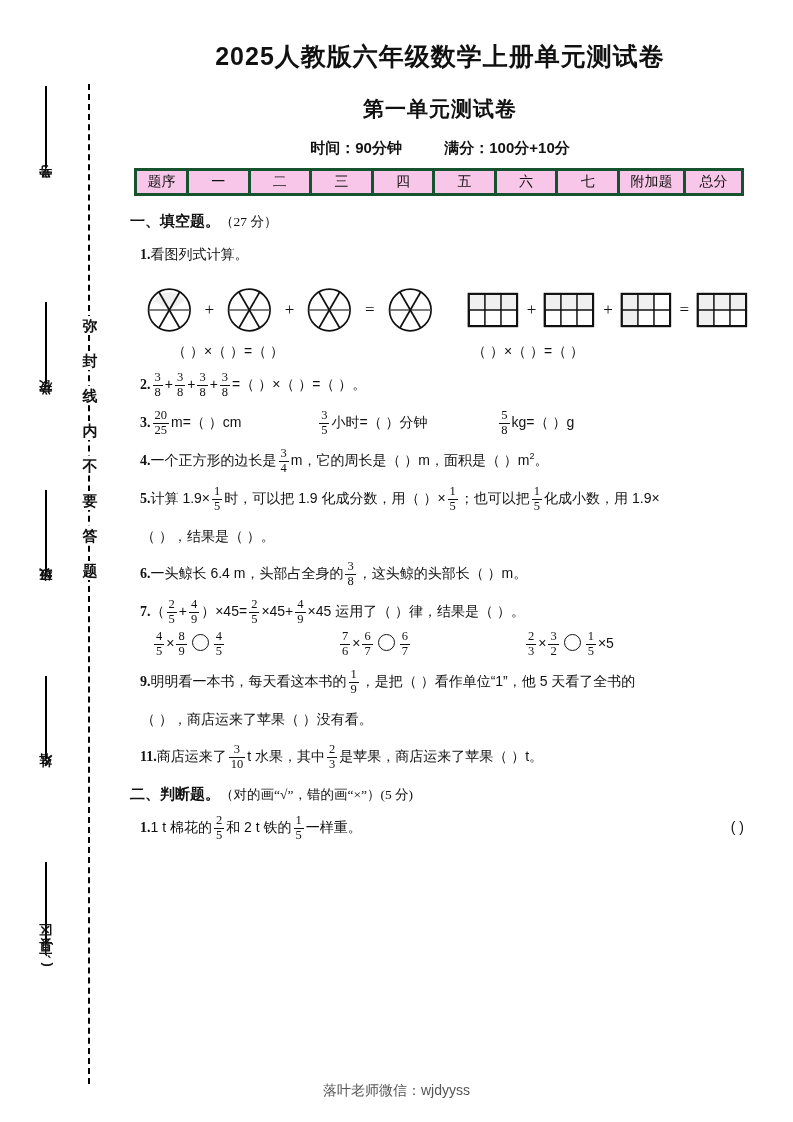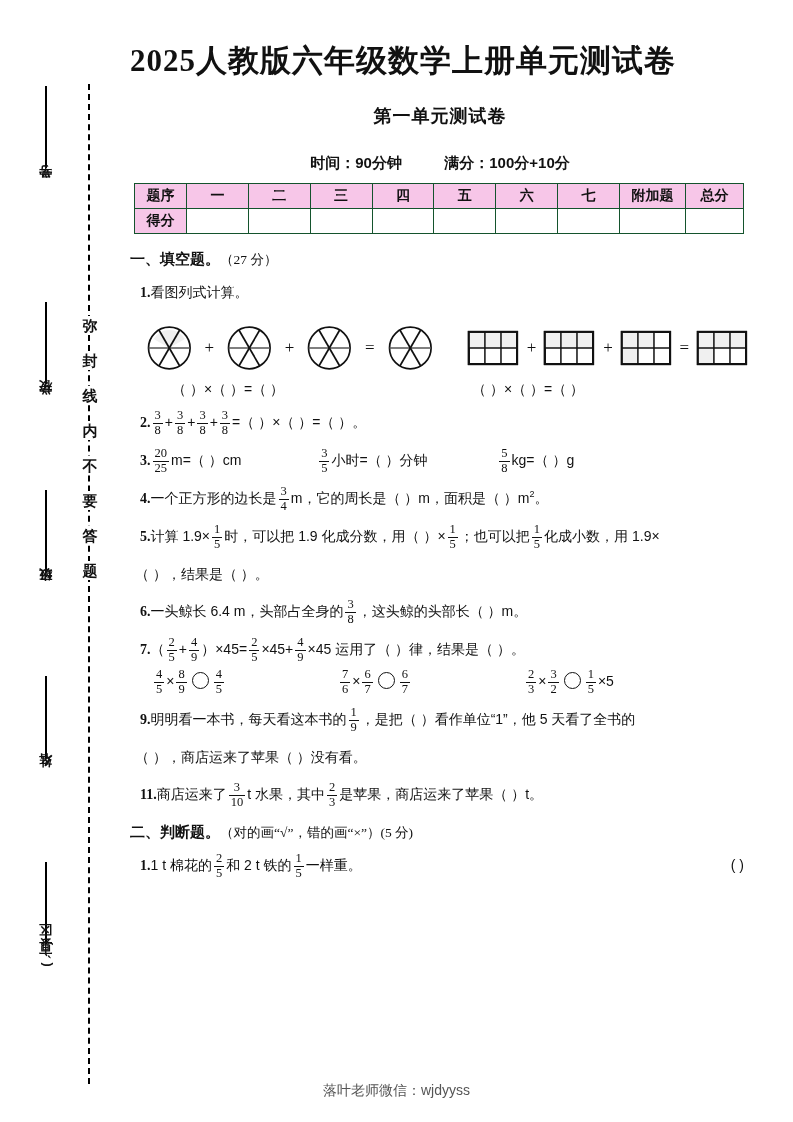--- a/index.html
+++ b/index.html
@@ -69,57 +69,57 @@
   
   #page {
     position: absolute;
     left: 120px; top: 0;
     width: 648px; height: 1122px;
     padding: 0 18px 0 10px;
   }
 
   h1#main-title {
     margin: 40px 0 0 0;
-    text-align: left;
-    font-size: 31px;
-    font-weight: 700;
-    font-family: Liberation Serif, serif;
+    text-align: center;
+    font-size: 25px;
+    font-weight: 700;
+    font-family: Liberation Sans, sans-serif;
     letter-spacing: 1px;
   }
   h2#sub-title {
     margin: 22px 0 0 0;
     text-align: center;
-    font-size: 18px;
+    font-size: 21px;
     font-weight: 700;
     font-family: Liberation Sans, sans-serif;
     letter-spacing: 1px;
   }
   #exam-meta {
-    margin: 26px 0 10px 0;
+    margin: 16px 0 10px 0;
     text-align: center;
     font-size: 15px;
     font-weight: 700;
     font-family: "Liberation Sans", "DejaVu Sans", sans-serif;
   }
   #exam-meta .gap { display:inline-block; width: 34px; }
 
   
   table#score-table {
     border-collapse: collapse;
     width: 610px;
     margin: 4px 0 0 4px;
     table-layout: fixed;
   }
   #score-table td {
-    border: 1px solid #14532d;
+    border: 3px solid #14532d;
     height: 25px;
     text-align: center;
     vertical-align: middle;
     font-size: 14px;
-    font-weight: 700;
+    font-weight: 400;
     font-family: "Liberation Sans", "DejaVu Sans", sans-serif;
   }
   #score-table td.hdr  { background: #f7c6e8; }
   #score-table td.rowh { background: #f7c6e8; }
   #score-table td.blank{ background: #ffffff; }
 
   
   .section-title {
     margin: 16px 0 6px 0;
     font-size: 15px;
@@ -132,21 +132,21 @@
     font-family: "Liberation Serif", "DejaVu Serif", serif;
   }
   .q {
     margin: 9px 0 0 10px;
     font-size: 14px;
     line-height: 2.0;
     font-family: "Liberation Sans", "DejaVu Sans", sans-serif;
     position: relative;
   }
   .q .num { font-weight: 700; font-family:"Liberation Serif", serif; }
-  .q2 { margin-left: 5px; }
+  .q2 { margin-left: 11px; }
 
   
   .frac {
     display: inline-block;
     vertical-align: -0.52em;
     text-align: center;
     font-size: 12.5px;
     line-height: 1.08;
     margin: 0 2px;
     font-family: "Liberation Serif","DejaVu Serif",serif;
@@ -280,32 +280,20 @@
       <td class="hdr">一</td>
       <td class="hdr">二</td>
       <td class="hdr">三</td>
       <td class="hdr">四</td>
       <td class="hdr">五</td>
       <td class="hdr">六</td>
       <td class="hdr">七</td>
       <td class="hdr" style="width:66px">附加题</td>
       <td class="hdr" style="width:58px">总分</td>
     </tr>
-    <tr>
-      <td class="rowh">得分</td>
-      <td class="blank"></td>
-      <td class="blank"></td>
-      <td class="blank"></td>
-      <td class="blank"></td>
-      <td class="blank"></td>
-      <td class="blank"></td>
-      <td class="blank"></td>
-      <td class="blank"></td>
-      <td class="blank"></td>
-    </tr>
   </tbody>
     </table>
 
   <div class="section-title">
     <span>一、填空题。</span><span class="pts">（27 分）</span>
   </div>
 
   <div class="q">
     <span class="num">1.</span><span>看图列式计算。</span>
   </div>

